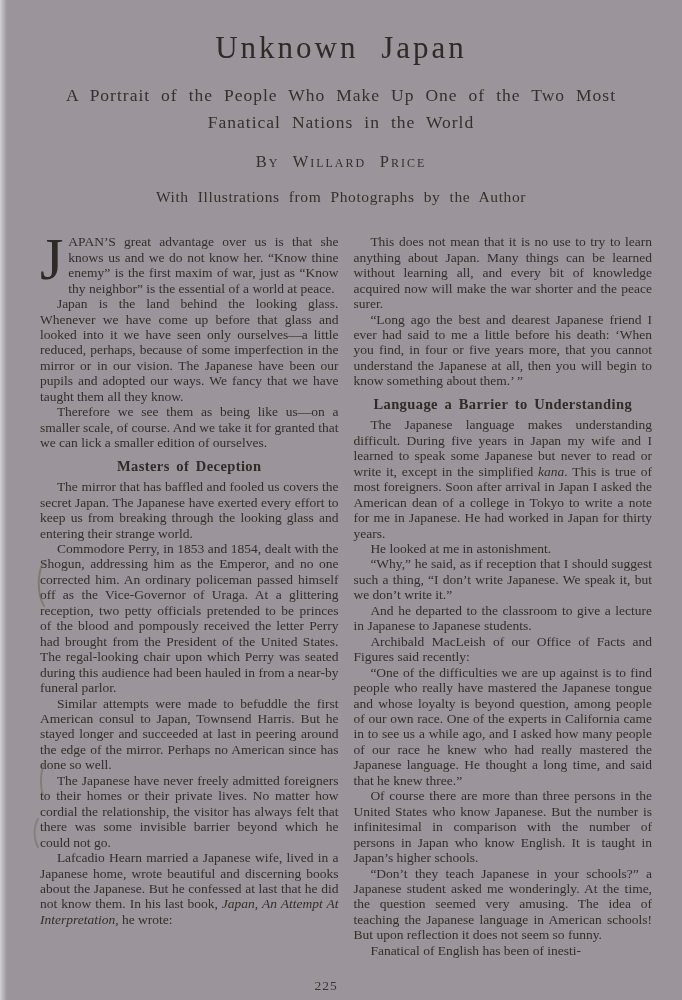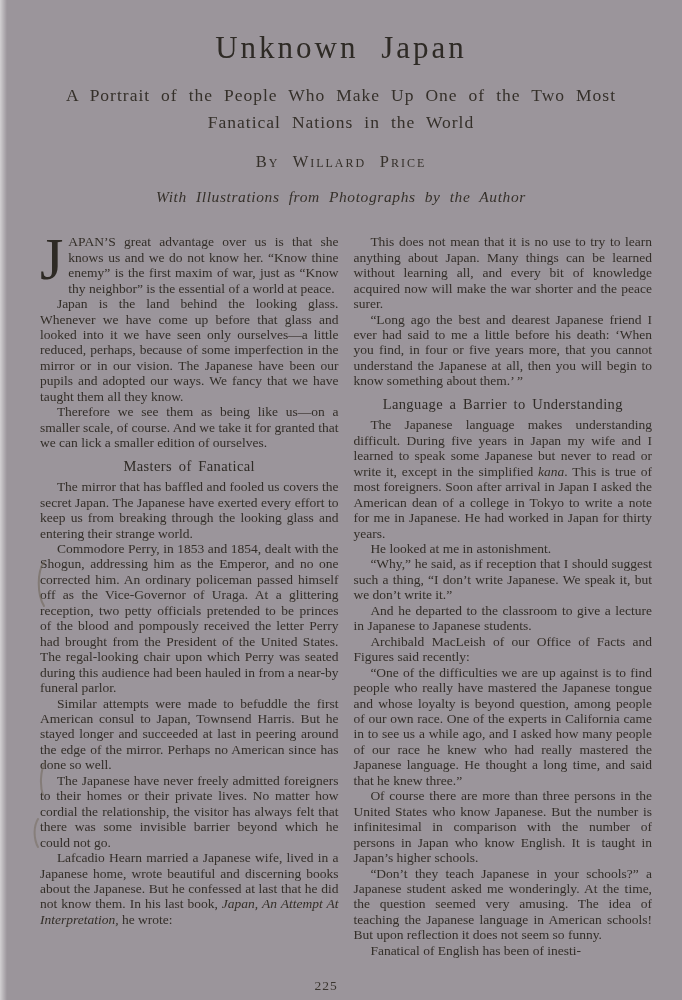--- a/index.html
+++ b/index.html
@@ -31,37 +31,37 @@
   }
   .subtitle{
     font-size:17.5px;letter-spacing:1px;word-spacing:0.32em;
     line-height:1.55;margin:15px auto 10px auto;max-width:600px;color:#35302a;
   }
   .byline{
     font-variant:small-caps;font-size:16.5px;letter-spacing:2px;word-spacing:0.45em;
     margin:16px 0 13px 0;color:#35302a;
   }
   .credit{
-    font-style:italic;font-size:15.5px;letter-spacing:0.6px;word-spacing:0.3em;
+    font-size:15.5px;letter-spacing:0.6px;word-spacing:0.3em;
     margin:16px;color:#35302a;
   }
   .columns{
     display:flex;gap:15px;
     padding:12px 30px 0 40px;
   }
   .col{width:300px;text-align:justify;font-size:13.5px;line-height:1.145;
        hyphens:none;}
   .col p{margin:0;text-indent:1.25em;}
   .col p.dropcap-para{text-indent:0;}
   .dropcap{
     float:left;font-size:60px;line-height:47px;height:58px;
     padding:2px 5px 0 0;color:#2e2a25;
   }
   .col-heading{
-    text-align:center;font-size:14.5px;font-weight:normal;letter-spacing:0.4px;
+    text-align:center;font-size:14.5px;font-weight:bold;letter-spacing:0.4px;
     word-spacing:0.18em;margin:7px 0 5px 0;color:#2f2b26;
   }
   .page-number{
     position:absolute;left:0;right:30px;bottom:6px;text-align:center;
     font-size:13.5px;letter-spacing:1px;color:#3a352f;
   }
   .margin-mark{position:absolute;pointer-events:none;}
   .margin-mark svg{display:block;}
 </style>
 </head>
@@ -74,21 +74,21 @@
     <p class="subtitle">A Portrait of the People Who Make Up One of the Two Most Fanatical Nations in the World</p>
     <p class="byline">By Willard Price</p>
     <p class="credit">With Illustrations from Photographs by the Author</p>
   </div>
 
   <div class="columns">
     <div class="col" id="col-left">
         <p class="dropcap-para"><span class="dropcap">J</span><span>APAN’S great advantage over us is that she knows us and we do not know her.  “Know thine enemy” is the first maxim of war, just as “Know thy neighbor” is the essential of a world at peace.</span></p>
         <p><span>Japan is the land behind the looking glass.  Whenever we have come up before that glass and looked into it we have seen only ourselves—a little reduced, perhaps, because of some imperfection in the mirror or in our vision.  The Japanese have been our pupils and adopted our ways.  We fancy that we have taught them all they know.</span></p>
         <p><span>Therefore we see them as being like us—on a smaller scale, of course.  And we take it for granted that we can lick a smaller edition of ourselves.</span></p>
-        <h3 class="col-heading">Masters of Fanatical</h3>
+        <h3 class="col-heading">Masters of Deception</h3>
         <p><span>The mirror that has baffled and fooled us covers the secret Japan.  The Japanese have exerted every effort to keep us from breaking through the looking glass and entering their strange world.</span></p>
         <p><span>Commodore Perry, in 1853 and 1854, dealt with the Shogun, addressing him as the Emperor, and no one corrected him.  An ordinary policeman passed himself off as the Vice-Governor of Uraga.  At a glittering reception, two petty officials pretended to be princes of the blood and pompously received the letter Perry had brought from the President of the United States.  The regal-looking chair upon which Perry was seated during this audience had been hauled in from a near-by funeral parlor.</span></p>
         <p><span>Similar attempts were made to befuddle the first American consul to Japan, Townsend Harris.  But he stayed longer and succeeded at last in peering around the edge of the mirror.  Perhaps no American since has done so well.</span></p>
         <p><span>The Japanese have never freely admitted foreigners to their homes or their private lives.  No matter how cordial the relationship, the visitor has always felt that there was some invisible barrier beyond which he could not go.</span></p>
         <p><span>Lafcadio Hearn married a Japanese wife, lived in a Japanese home, wrote beautiful and discerning books about the Japanese.  But he confessed at last that he did not know them.  In his last book, </span><i>Japan, An Attempt At Interpretation,</i><span> he wrote:</span></p>
       </div>
     <div class="col" id="col-right">
         <p><span>This does not mean that it is no use to try to learn anything about Japan.  Many things can be learned without learning all, and every bit of knowledge acquired now will make the war shorter and the peace surer.</span></p>
         <p><span>“Long ago the best and dearest Japanese friend I ever had said to me a little before his death: ‘When you find, in four or five years more, that you cannot understand the Japanese at all, then you will begin to know something about them.’ ”</span></p>
         <h3 class="col-heading">Language a Barrier to Understanding</h3>

